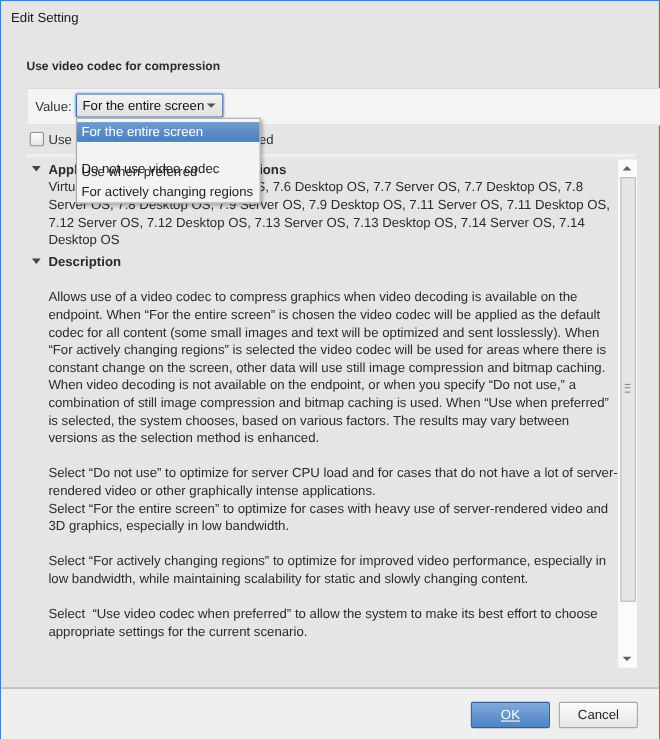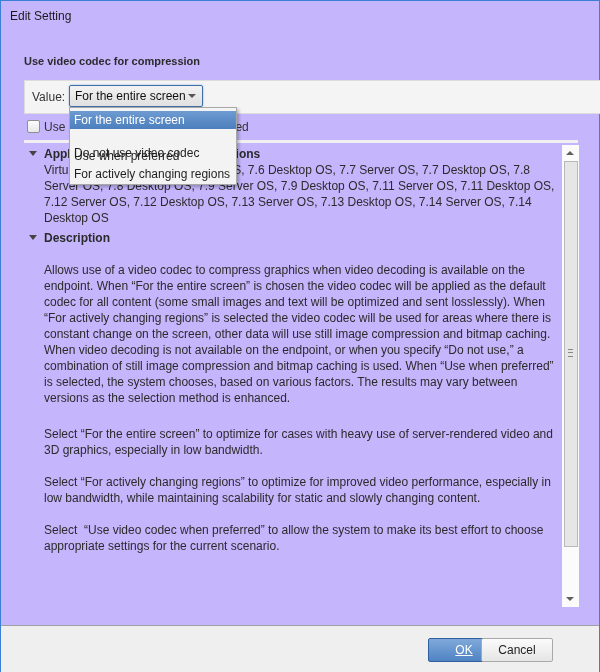--- a/index.html
+++ b/index.html
@@ -1,19 +1,19 @@
 <!DOCTYPE html>
 <html><head>
 <meta charset="utf-8">
 <style>
   html, body { margin:0; padding:0; }
   body { width:600px; height:672px; overflow:hidden; background:#ffffff;
     font-family:"Liberation Sans", "DejaVu Sans", sans-serif; color:#1e1e1e; }
   .window { position:absolute; left:0; top:0; width:598px; height:670px;
-    border:1px solid #3c7fd6; background:#c4b5fd; }
+    border:1px solid #3c7fd6; background:#e5e5e5; }
   .title { position:absolute; left:9px; top:8px; font-size:12px; color:#1a1a1a; }
   .heading { position:absolute; left:23px; top:54px; font-size:11px; font-weight:bold; color:#2b2b2b; }
   .value-bar { position:absolute; left:23px; top:79px; width:554px; height:32px;
     background:#f4f4f4; border:1px solid #dcdcdc;padding-left:32px; }
   .value-label { position:absolute; left:7px; top:9px; font-size:12px; color:#333; }
   .combo { position:absolute; left:44px; top:4px; width:132px; height:20px;
     border:1px solid #3f6fa8; border-radius:2px; background:linear-gradient(#f3f3f3,#e0e0e0);
     box-shadow:0 0 2px #7fa6d6; font-size:12px; }
   .combo-text { position:absolute; left:5px; top:3px; color:#111; white-space:nowrap; }
   .combo-arrow { position:absolute; right:6px; top:8px; width:0; height:0;
@@ -33,21 +33,21 @@
   .sb-up { top:6px; border-bottom:4px solid #606060; }
   .sb-down { bottom:6px; border-top:4px solid #606060; }
   .sb-thumb { position:absolute; left:2px; top:16px; width:12px; height:384px;
     background:#e6e6e6; border:1px solid #b9b9b9; }
   .sb-grip { position:absolute; left:3px; top:187px; width:5px; height:6px;
     border-top:1px solid #888; border-bottom:1px solid #888; }
   .sb-grip:after { content:""; position:absolute; left:0; top:2px; width:5px; height:1px; background:#888; }
   .footer { position:absolute; left:0; top:624px; width:598px; height:46px; background:#efefef; border-top:1px solid #a0a0a0; }
   .btn { position:absolute; top:12px; height:22px; font-size:12px; text-align:center; line-height:22px; border-radius:2px; }
   .ok { left:427px; width:70px; background:linear-gradient(#7fa9da,#4f83c3); border:1px solid #2f5f9c; color:#fff;text-decoration:underline; }
-  .cancel { left:480px; width:70px; background:linear-gradient(#fbfbfb,#e5e5e5); border:1px solid #a9a9a9; color:#222; }
+  .cancel { left:507px; width:70px; background:linear-gradient(#fbfbfb,#e5e5e5); border:1px solid #a9a9a9; color:#222; }
   .dropdown { position:absolute; left:68px; top:106px; width:166px; height:76px; background:#f3f3f3;
     border:1px solid #a8a8a8; box-shadow:2px 2px 3px rgba(0,0,0,0.25); font-size:12px; }
   .dd-item { position:absolute; left:0; width:166px; height:18px; line-height:18px; padding-left:4px; box-sizing:border-box; white-space:nowrap; color:#1e1e1e; }
   .dd-item.sel { background:linear-gradient(#6e9bd1,#4c7fbe); color:#fff; }
 </style>
 </head>
 <body>
 
 <div class="window">
   <div class="title">Edit Setting</div>
@@ -72,21 +72,22 @@
     <div class="section-head">
       <span class="tri"></span>
       <span>Applies to the following VDA versions</span>
     </div>
     <div class="body-text">Virtual Delivery Agent: 7.6 Server OS, 7.6 Desktop OS, 7.7 Server OS, 7.7 Desktop OS, 7.8 Server OS, 7.8 Desktop OS, 7.9 Server OS, 7.9 Desktop OS, 7.11 Server OS, 7.11 Desktop OS, 7.12 Server OS, 7.12 Desktop OS, 7.13 Server OS, 7.13 Desktop OS, 7.14 Server OS, 7.14 Desktop OS</div>
     <div class="section-head" style="margin-top:4px">
       <span class="tri"></span>
       <span>Description</span>
     </div>
     <div class="body-text" style="margin-top:16px">Allows use of a video codec to compress graphics when video decoding is available on the endpoint. When “For the entire screen” is chosen the video codec will be applied as the default codec for all content (some small images and text will be optimized and sent losslessly). When “For actively changing regions” is selected the video codec will be used for areas where there is constant change on the screen, other data will use still image compression and bitmap caching. When video decoding is not available on the endpoint, or when you specify “Do not use,” a combination of still image compression and bitmap caching is used. When “Use when preferred” is selected, the system chooses, based on various factors. The results may vary between versions as the selection method is enhanced.</div>
-    <div class="body-text" style="margin-top:20px">Select “For the entire screen” to optimize for cases with heavy use of server-rendered video and 3D graphics, especially in low bandwidth.</div>
+    <div class="body-text" style="margin-top:16px">Select “Do not use” to optimize for server CPU load and for cases that do not have a lot of server-rendered video or other graphically intense applications.</div>
+    <div class="body-text" style="margin-top:0">Select “For the entire screen” to optimize for cases with heavy use of server-rendered video and 3D graphics, especially in low bandwidth.</div>
     <div class="body-text" style="margin-top:16px">Select “For actively changing regions” to optimize for improved video performance, especially in low bandwidth, while maintaining scalability for static and slowly changing content.</div>
     <div class="body-text" style="margin-top:16px">Select  “Use video codec when preferred” to allow the system to make its best effort to choose appropriate settings for the current scenario.</div>
   </div>
 
   <div class="scrollbar">
     <span class="sb-up"></span>
     <div class="sb-thumb">
       <span class="sb-grip"></span>
     </div>
     <span class="sb-down"></span>

